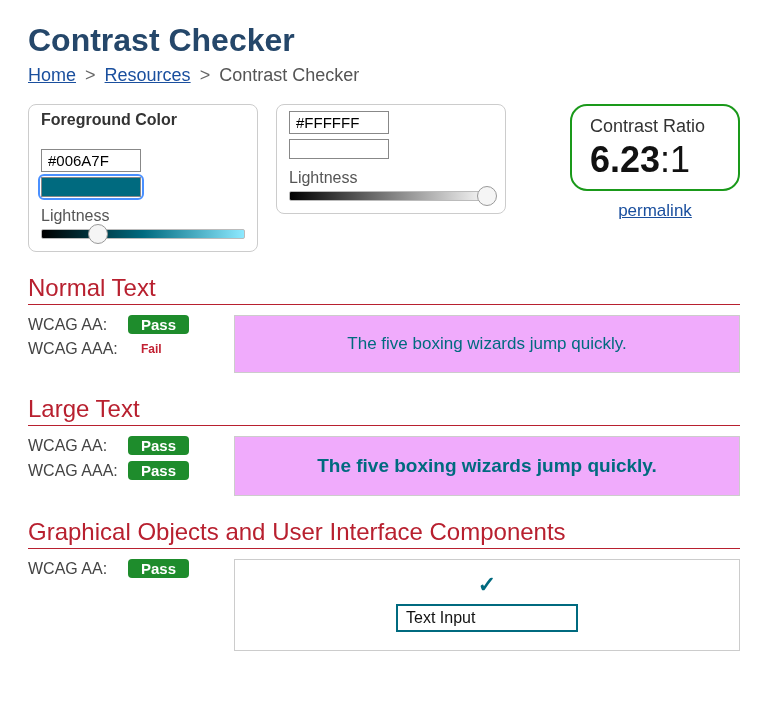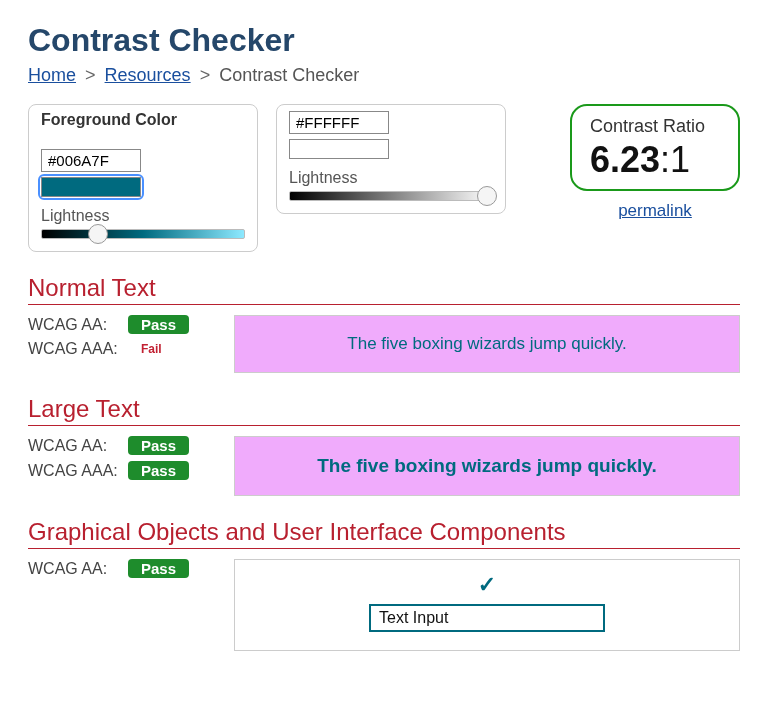--- a/index.html
+++ b/index.html
@@ -202,21 +202,21 @@
     .check-icon {
       color: #006a7f;
       font-size: 22px;
       font-weight: bold;
     }
     .demo-input {
       border: 2px solid #006a7f;
       padding: 3px 8px;
       font-size: 16px;
       color: #111;
-      width: 236px;
+      width: 182px;
       background: #fff;
       font-family: inherit;
     }
   </style>
 </head>
 <body>
 
 <h1 class="page-title">Contrast Checker</h1>
 
 <nav class="breadcrumb">

